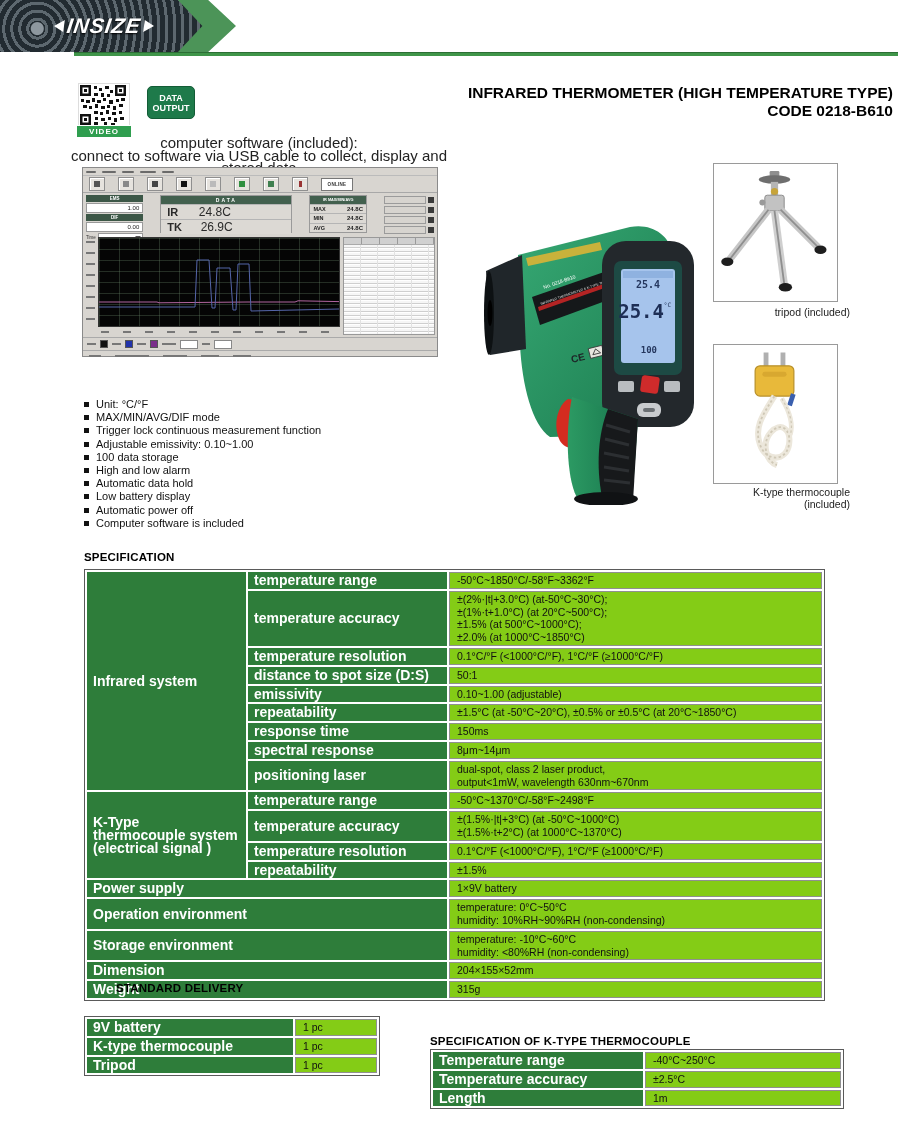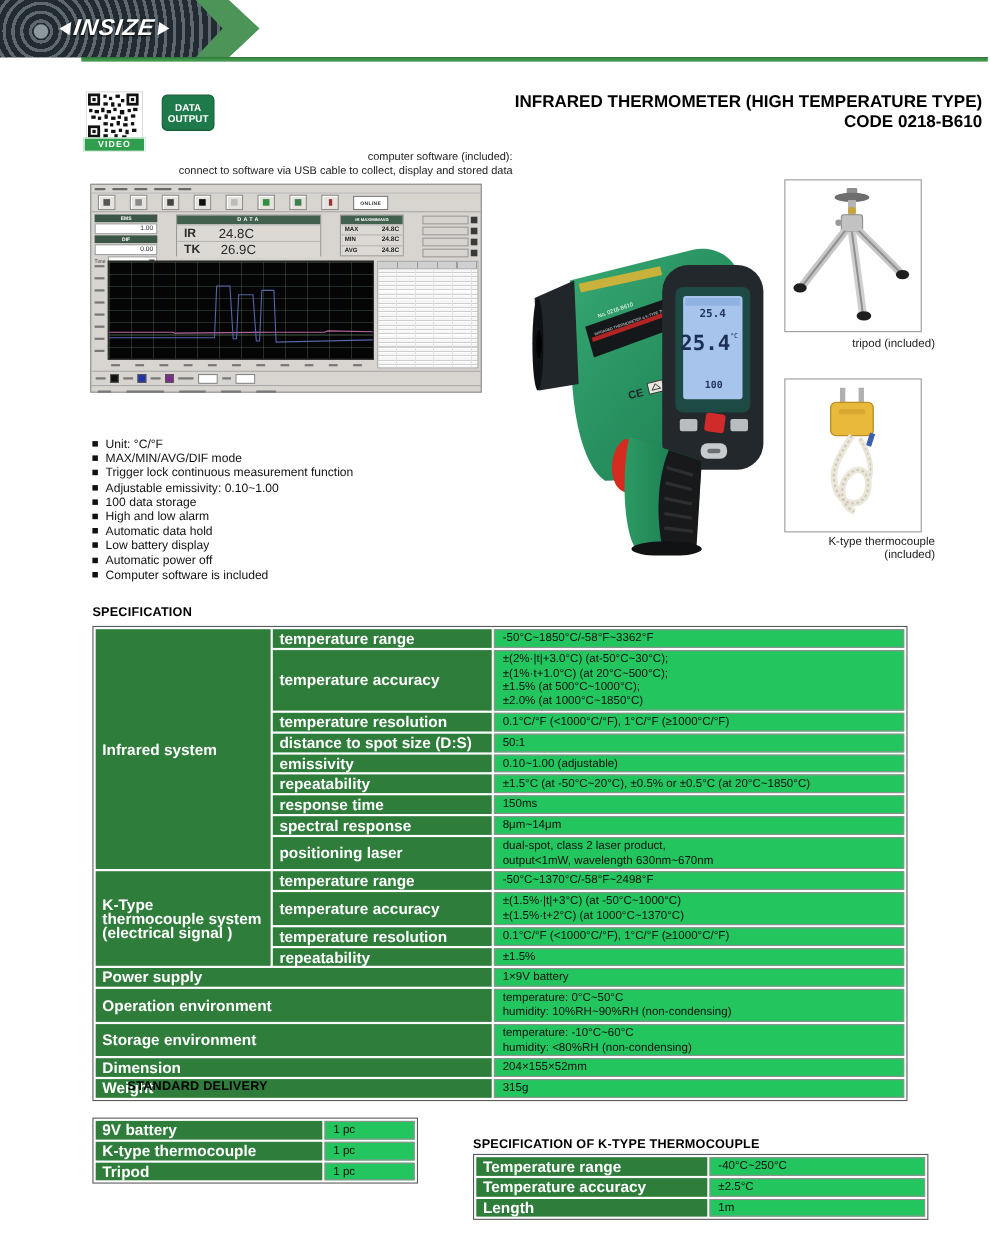--- a/index.html
+++ b/index.html
@@ -27,21 +27,21 @@
   .qr-box{left:78px;top:83px;width:50px;height:44px;background:#fff;border:1px solid #ddd;}
   .video-bar{left:76px;top:125px;width:54px;height:11px;background:#2f9e4f;border:1px solid #fff;
     color:#fff;font-size:8px;font-weight:bold;text-align:center;line-height:11px;letter-spacing:1px;}
   .badge{left:147px;top:86px;width:46px;height:31px;background:#1e7a4a;border-radius:5px;border:1px solid #135c36;
     color:#fff;font-size:9px;font-weight:bold;text-align:center;display:flex;flex-direction:column;justify-content:center;line-height:10px;}
 
   
   .title-block{right:7px;top:84px;text-align:right;font-weight:bold;font-size:15.5px;line-height:18px;color:#000;}
 
   
-  .sw-caption{left:86px;top:137px;width:380px;text-align:right;font-size:10px;line-height:12.5px;color:#222;}
+  .sw-caption{left:69px;top:137px;width:380px;text-align:center;font-size:15px;line-height:12.5px;color:#222;}
 
   
   .sw{left:82px;top:167px;width:356px;height:190px;background:#d8d5d0;border:1px solid #8a8a8a;box-sizing:border-box;font-size:0;}
   .sw-menu{height:7px;display:flex;gap:6px;align-items:center;padding:0 3px;}
   .mdash{height:2px;background:#6a6a6a;border-radius:1px;}
   .sw-toolbar{height:16px;border-top:1px solid #bbb;border-bottom:1px solid #a8a8a8;display:flex;align-items:center;gap:13px;padding:0 6px;}
   .tbtn{width:14px;height:12px;background:#e6e3de;border:1px solid #8f8f8f;box-shadow:inset 1px 1px 0 #fff;display:flex;align-items:center;justify-content:center;}
   .tbtn i{display:block;width:6px;height:6px;}
   .online{width:30px;height:11px;background:#fff;border:1px solid #777;font-size:4.5px;font-weight:bold;color:#333;text-align:center;line-height:11px;letter-spacing:.3px;}
   .sw-readrow{height:42px;display:flex;gap:17px;padding:2px 3px;box-sizing:border-box;}
@@ -101,21 +101,21 @@
   .features li::before{content:"";display:inline-block;width:5px;height:5px;background:#111;margin-right:7px;vertical-align:1px;}
 
   
   .sect{font-size:11.5px;font-weight:bold;color:#000;letter-spacing:.2px;}
 
   
   .twrap{border:1px solid #5a5a5a;background:#fff;}
   table.spec{border-collapse:separate;border-spacing:2px;width:100%;}
   table.spec td{vertical-align:middle;}
   td.g{background:#2e7d3a;color:#fff;font-weight:bold;font-size:14px;padding:1px 6px;line-height:12.6px;}
-  td.v{background:#22c55e;color:#111;font-size:10.5px;padding:1px 7px;line-height:12.8px;border:1px solid #909090;}
+  td.v{background:#84cc16;color:#111;font-size:10.5px;padding:1px 7px;line-height:12.8px;border:1px solid #909090;}
   .specwrap{left:84px;top:569px;width:739px;}
   .delwrap{left:84px;top:1016px;width:294px;}
   .ktwrap{left:430px;top:1049px;width:412px;}
   .h-spec{left:84px;top:551px;}
   .h-del{left:84px;top:982px;margin-left:32px;}
   .h-kt{left:430px;top:1035px;}
 </style>
 </head>
 <body>
 

